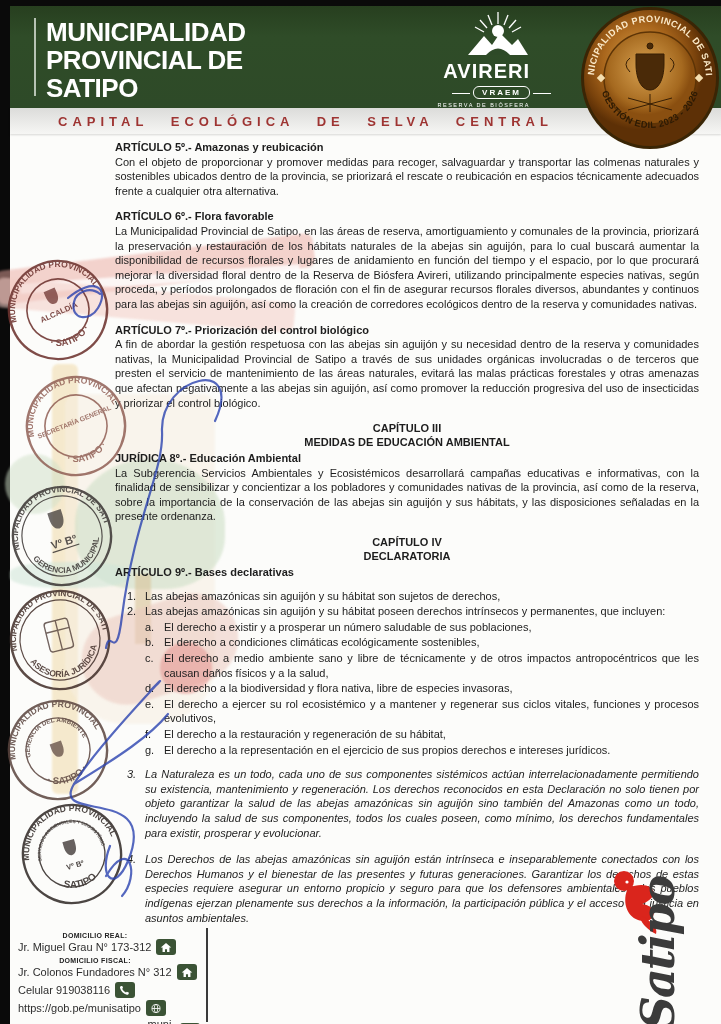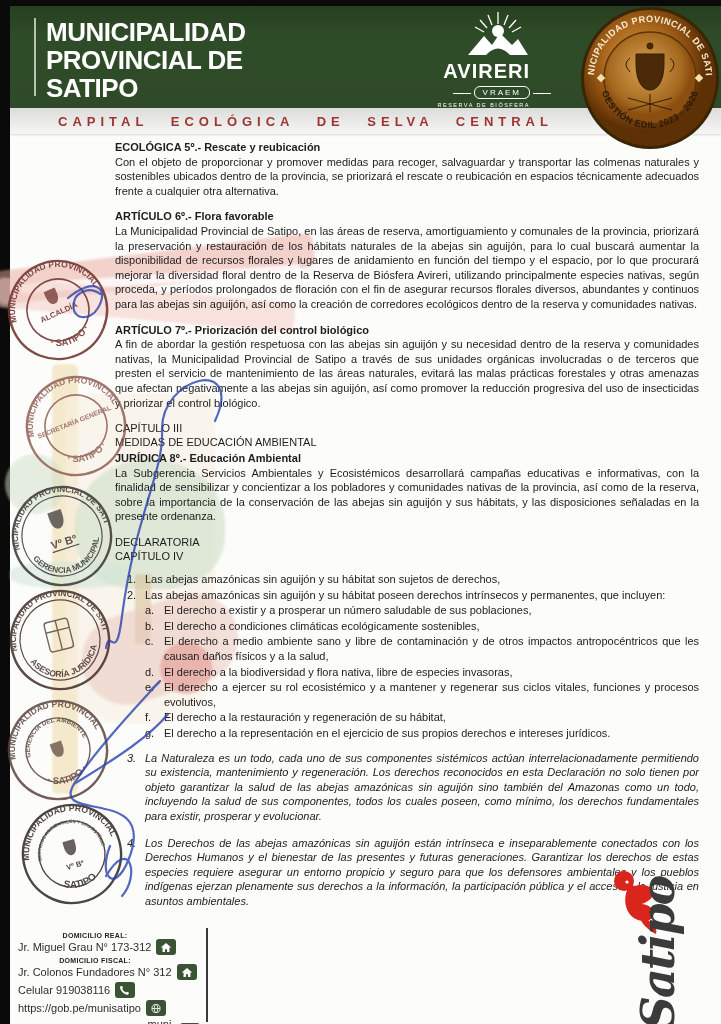--- a/index.html
+++ b/index.html
@@ -8,21 +8,21 @@
   .page{position:absolute;left:10px;top:6px;width:711px;height:1018px;background:#fcfcfa;}
 
   
   .hdr{position:absolute;left:0;top:0;width:711px;height:102px;
        background:linear-gradient(#273f1f,#2f4c28 30%,#2e4a28);}
   .hdr-line{position:absolute;left:24px;top:12px;width:2px;height:78px;background:#cfd8cc;opacity:.85;}
   .org-title{position:absolute;left:36px;top:12px;color:#fff;font-weight:bold;
        font-size:26px;line-height:28px;letter-spacing:-0.5px;white-space:pre-line;}
   .avireri{position:absolute;left:390px;top:6px;width:130px;height:96px;text-align:right;color:#fff;}
   .avireri .name{font-weight:bold;font-size:20px;letter-spacing:1px;line-height:20px;margin-top:1px;}
-  .vraem{display:inline-block;margin-top:2px;font-size:8px;font-weight:normal;letter-spacing:2px;
+  .vraem{display:inline-block;margin-top:2px;font-size:8px;font-weight:bold;letter-spacing:2px;
        border:1px solid #fff;border-radius:6px;padding:1px 8px;position:relative;}
   .vraem:before,.vraem:after{content:"";position:absolute;top:50%;width:18px;height:1px;background:#fff;}
   .vraem:before{left:-22px;} .vraem:after{right:-22px;}
   .avireri .tagline{font-size:5.5px;letter-spacing:1.5px;margin-top:3px;}
 
   .seal{position:absolute;left:568px;top:0px;width:144px;height:144px;z-index:5;}
 
   .banner{position:absolute;left:0;top:102px;width:711px;height:26px;
        background:linear-gradient(#dcdcda,#f6f6f4);box-shadow:0 1px 2px rgba(0,0,0,.15);
        display:flex;align-items:center;}
@@ -48,21 +48,21 @@
   .stamp{position:absolute;width:104px;height:104px;}
   .stamp svg{width:100%;height:100%;}
   .sig-overlay{position:absolute;left:0;top:230px;width:280px;height:700px;pointer-events:none;}
 
   
   .doc{position:absolute;left:105px;top:134px;width:584px;color:#1d1d1d;
        font-size:11px;line-height:14.6px;}
   .art{margin-bottom:11px;}
   .art-h{font-weight:bold;}
   .art-p{text-align:justify;}
-  .chap{text-align:left;font-weight:normal;margin:9px 0 2px 0;}
+  .chap{text-align:center;font-weight:bold;margin:9px 0 2px 0;}
   .chap div{line-height:14px;}
   .decl{margin-top:9px;}
   .li{display:flex;margin:0 0 1px 12px;}
   .li .num{flex:none;width:18px;font-weight:normal;}
   .li .txt{flex:1;text-align:justify;}
   .sub{margin-left:30px;}
   .sub .num{width:19px;}
   .it{font-style:italic;}
   .gap10{height:9px;} .gap12{height:11px;}
 
@@ -177,21 +177,21 @@
     <div class="wm-tree"></div>
       <div class="wm-trunk"></div>
       <div class="wm-wave"></div>
     <div class="wm-arm"></div>
       <div class="wm-flower"></div>
   </div>
 
   <div class="doc">
 
     <div class="art">
-      <div class="art-h">ECOLÓGICA 5º.- Rescate y reubicación</div>
+      <div class="art-h">ARTÍCULO 5º.- Amazonas y reubicación</div>
       <div class="art-p">Con el objeto de proporcionar y promover medidas para recoger, salvaguardar y transportar las colmenas naturales y sostenibles ubicados dentro de la provincia, se priorizará el rescate o reubicación en espacios técnicamente adecuados frente a cualquier otra alternativa.</div>
     </div>
 
     <div class="art">
       <div class="art-h">ARTÍCULO 6º.- Flora favorable</div>
       <div class="art-p">La Municipalidad Provincial de Satipo, en las áreas de reserva, amortiguamiento y comunales de la provincia, priorizará la preservación y restauración de los hábitats naturales de la abejas sin aguijón, para lo cual buscará aumentar la disponibilidad de recursos florales y lugares de anidamiento en función del tiempo y el espacio, por lo que procurará mejorar la diversidad floral dentro de la Reserva de Biósfera Avireri, utilizando principalmente especies nativas, según proceda, y períodos prolongados de floración con el fin de asegurar recursos florales diversos, abundantes y continuos para las abejas sin aguijón, así como la creación de corredores ecológicos dentro de la reserva y comunidades nativas.</div>
     </div>
 
     <div class="art">
       <div class="art-h">ARTÍCULO 7º.- Priorización del control biológico</div>
@@ -202,24 +202,25 @@
       <div>CAPÍTULO III</div>
       <div>MEDIDAS DE EDUCACIÓN AMBIENTAL</div>
     </div>
 
     <div class="art">
       <div class="art-h">JURÍDICA 8º.- Educación Ambiental</div>
       <div class="art-p">La Subgerencia Servicios Ambientales y Ecosistémicos desarrollará campañas educativas e informativas, con la finalidad de sensibilizar y concientizar a los pobladores y comunidades nativas de la provincia, así como de la reserva, sobre la importancia de la conservación de las abejas sin aguijón y sus hábitats, y las disposiciones señaladas en la presente ordenanza.</div>
     </div>
 
     <div class="chap">
+      <div>CAPÍTULO IV</div>
       <div>DECLARATORIA</div>
-      <div>CAPÍTULO IV</div>
-    </div>
-
+    </div>
+
+    <div class="art-h">ARTÍCULO 9º.- Bases declarativas</div>
 
     <div class="decl">
       <div class="li">
         <span class="num">1.</span>
         <span class="txt">Las abejas amazónicas sin aguijón y su hábitat son sujetos de derechos,</span>
       </div>
       <div class="li">
         <span class="num">2.</span>
         <span class="txt">Las abejas amazónicas sin aguijón y su hábitat poseen derechos intrínsecos y permanentes, que incluyen:</span>
       </div>
@@ -228,21 +229,21 @@
         <div class="li sub">
           <span class="num">a.</span>
           <span class="txt">El derecho a existir y a prosperar un número saludable de sus poblaciones,</span>
           </div>
         <div class="li sub">
           <span class="num">b.</span>
           <span class="txt">El derecho a condiciones climáticas ecológicamente sostenibles,</span>
           </div>
         <div class="li sub">
           <span class="num">c.</span>
-          <span class="txt">El derecho a medio ambiente sano y libre de contaminación y de otros impactos antropocéntricos que les causan daños físicos y a la salud,</span>
+          <span class="txt">El derecho a medio ambiente sano y libre de técnicamente y de otros impactos antropocéntricos que les causan daños físicos y a la salud,</span>
           </div>
         <div class="li sub">
           <span class="num">d.</span>
           <span class="txt">El derecho a la biodiversidad y flora nativa, libre de especies invasoras,</span>
           </div>
         <div class="li sub">
           <span class="num">e.</span>
           <span class="txt">El derecho a ejercer su rol ecosistémico y a mantener y regenerar sus ciclos vitales, funciones y procesos evolutivos,</span>
           </div>
         <div class="li sub">

